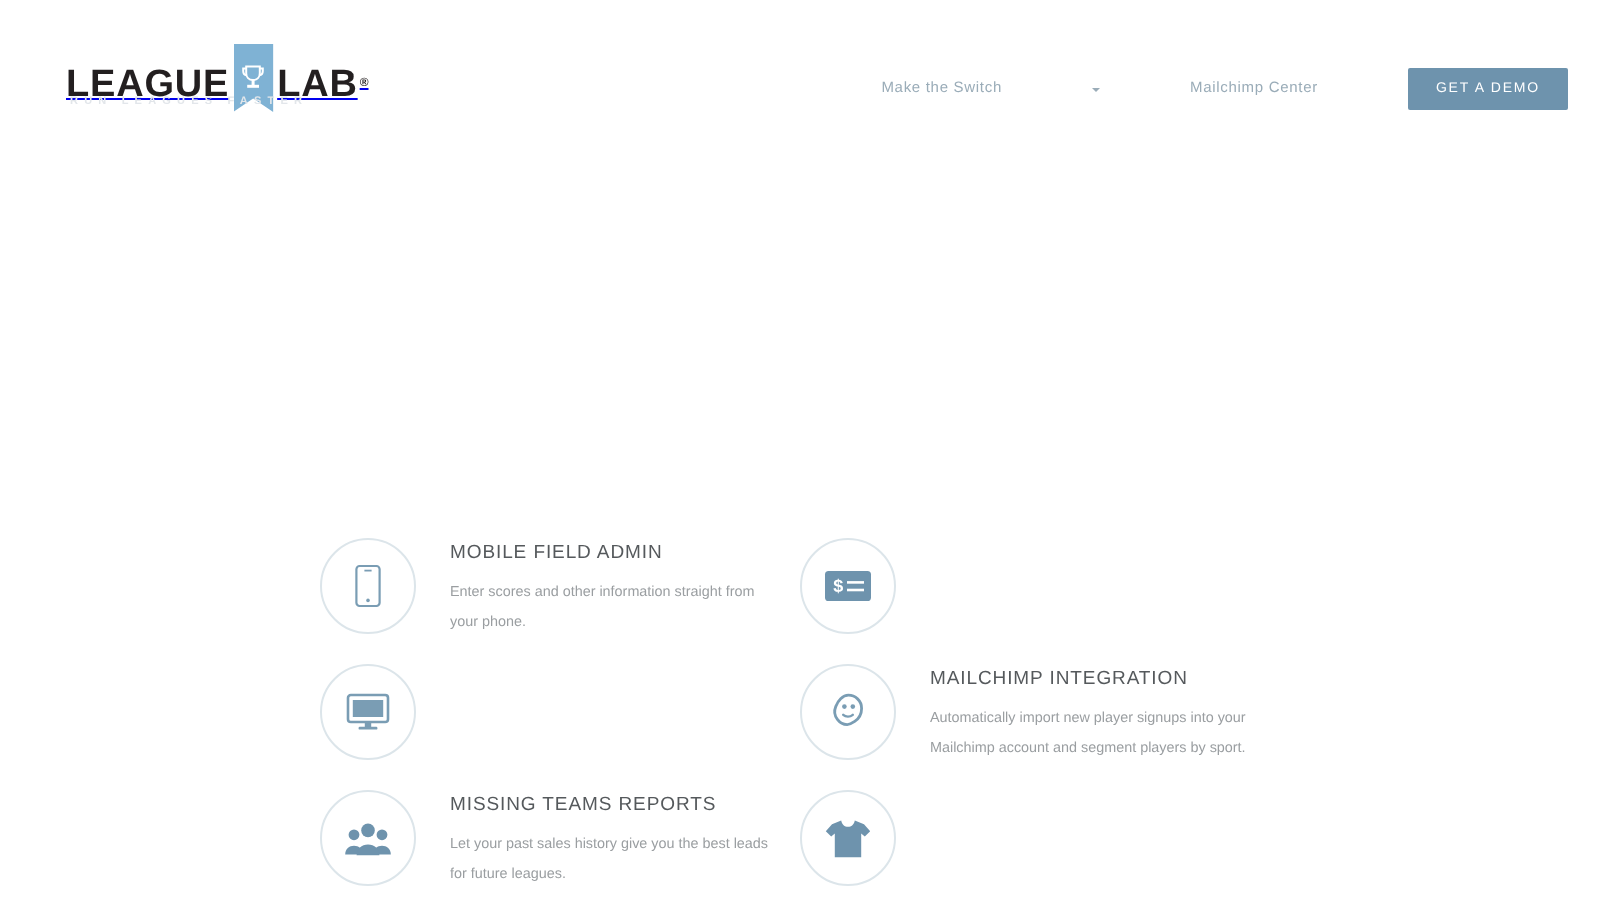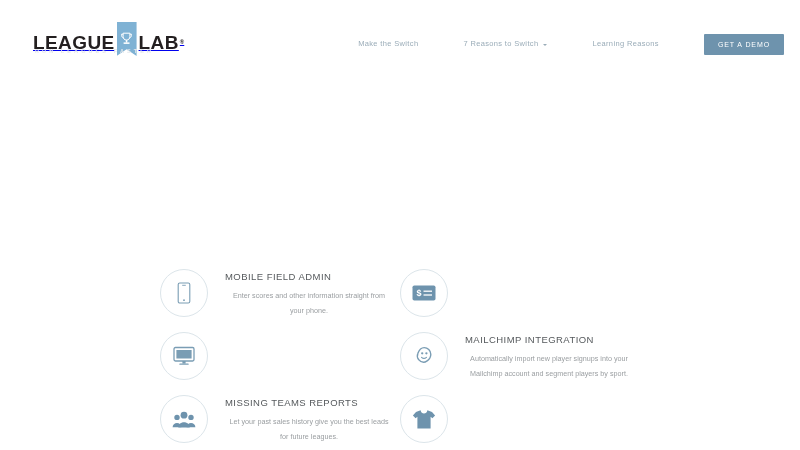--- a/index.html
+++ b/index.html
@@ -184,21 +184,20 @@
     font-weight: normal;
     white-space: nowrap;
     line-height: 1.1;
   }
   .feature-desc {
     font-size: 7.2px;
     color: #9a9ea1;
     line-height: 2.08;
     margin: 0;
     max-width: 168px;
-    text-align: center;
   }
 </style>
 </head>
 <body>
 
 <header class="site-header">
 
   <a class="logo" href="#">
     <div class="logo-wordmark">
       <span class="logo-word">LEAGUE</span>
@@ -218,25 +217,24 @@
 
       <span class="logo-tagline">RUN LEAGUES FASTER</span>
     </div>
   </a>
 
   <nav class="main-nav">
     <a class="nav-link" href="#">
       <span>Make the Switch</span>
     </a>
     <a class="nav-link" href="#">
-      <span>7 Reasons to Switch</span>
       <span class="chevron"></span>
     </a>
     <a class="nav-link" href="#">
-      <span>Learning Reasons</span>
+      <span>Mailchimp Center</span>
     </a>
     <a class="demo-btn" href="#">GET A DEMO</a>
   </nav>
 
 </header>
 
 <div class="hero-blank"></div>
 
 <section class="features">
 

